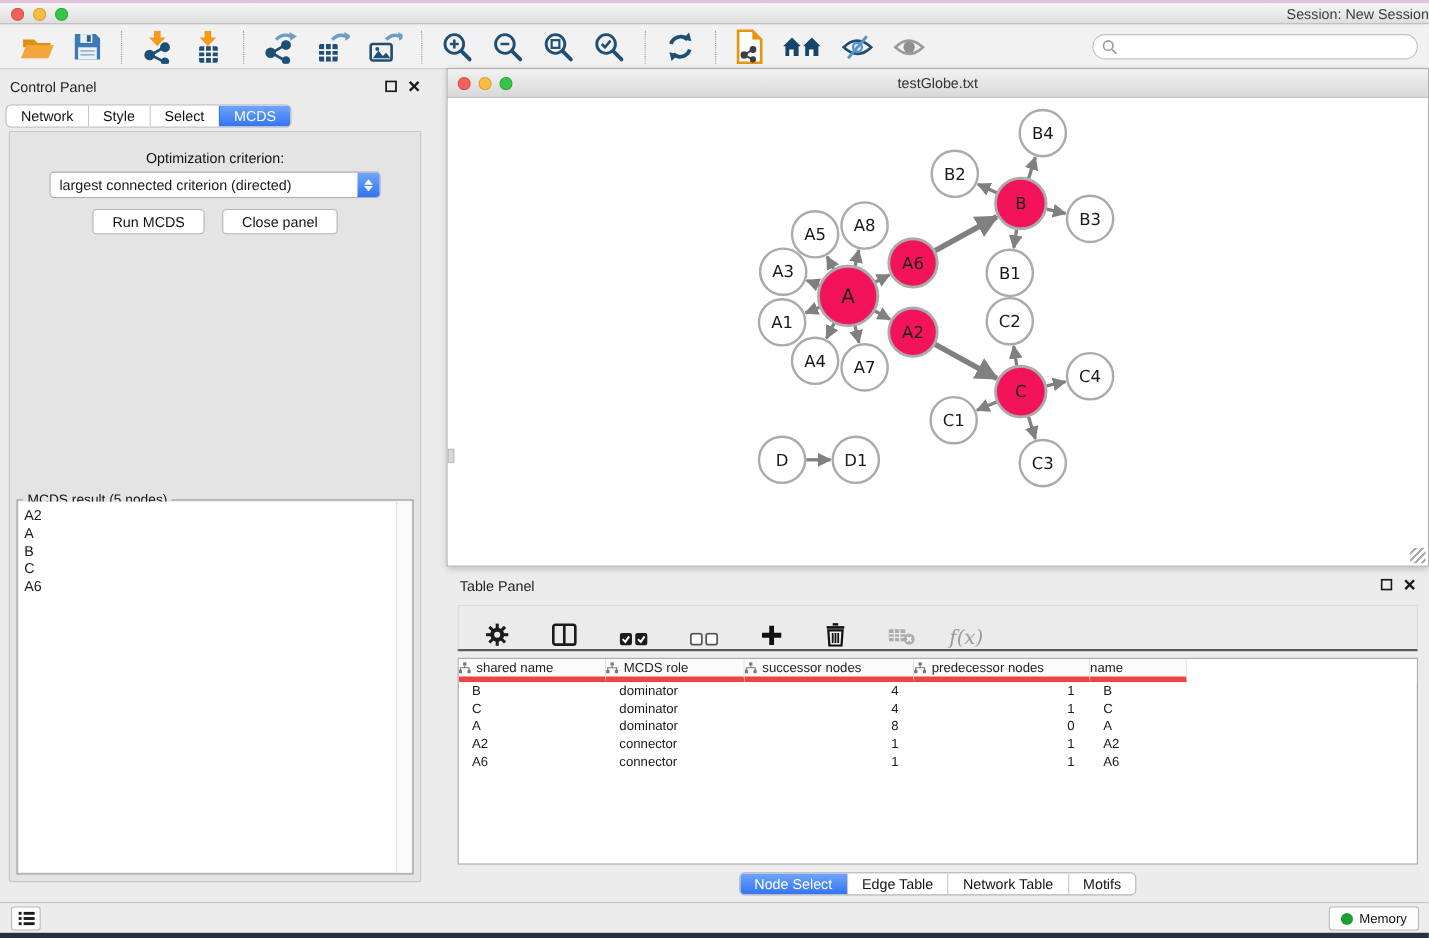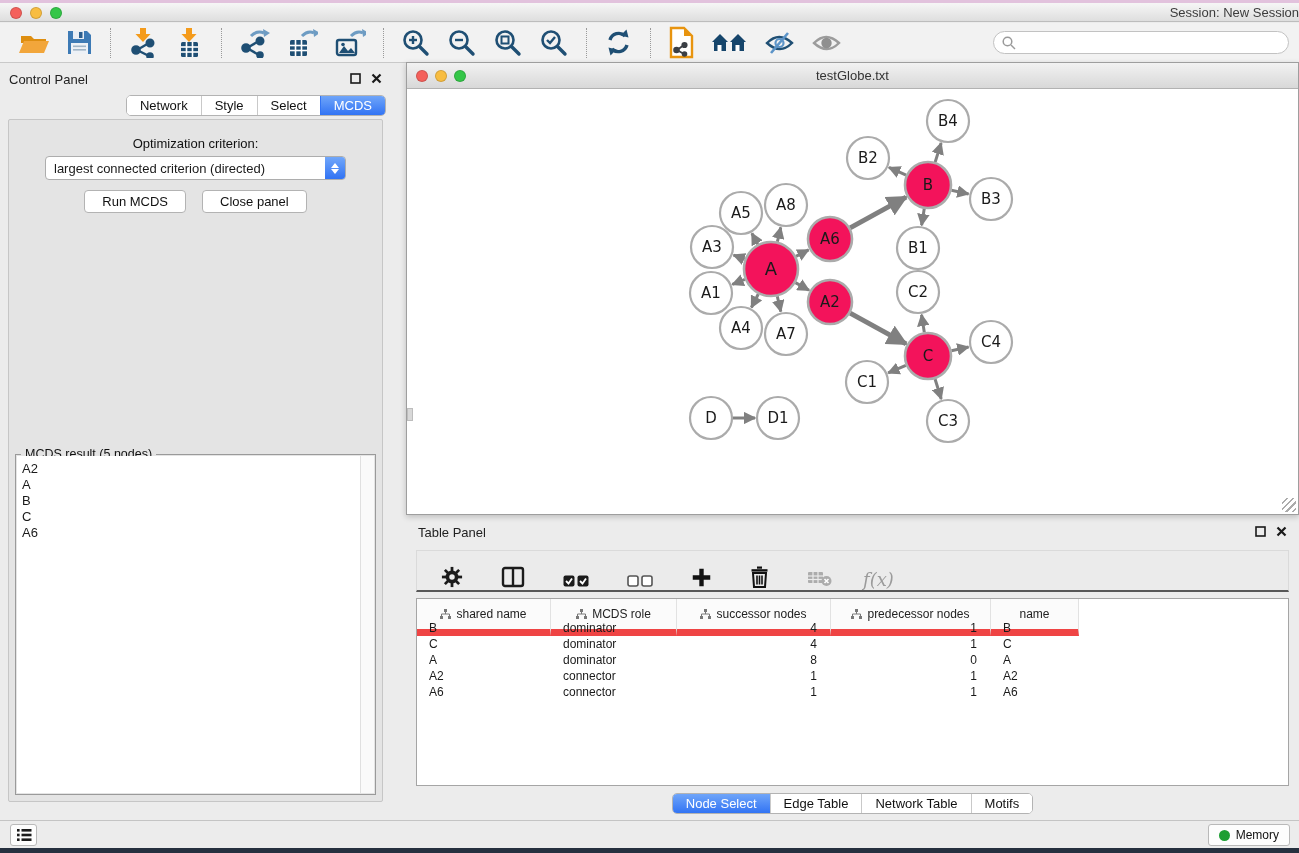--- a/index.html
+++ b/index.html
@@ -24,21 +24,21 @@
     border:1px solid #C2C2C2;border-radius:12px;display:flex;align-items:center;padding-left:8px}
   .search-wrap input{border:none;outline:none;flex:1;font-size:13px;background:transparent;height:19px;margin-left:5px}
 
   
   .control-panel{position:absolute;left:5px;top:67px;width:381px;height:743px}
   .panel-head{position:relative;height:24px}
   .panel-head .ptitle{position:absolute;left:4px;top:5px;font-size:13px;color:#222}
   .panel-icons{position:absolute;right:4px;top:6px;display:flex;gap:10px;align-items:center}
   .inner-panel{position:absolute;left:3px;right:3px;top:52px;bottom:8px;background:#E4E4E4;
     border:1px solid #C6C6C6;border-radius:2px}
-  .ctl-tabs-row{position:absolute;left:0;right:0;top:28px;text-align:right}
+  .ctl-tabs-row{position:absolute;left:0;right:0;top:28px;text-align:left}
   .seg{display:inline-flex;background:#fff;border:1px solid #B3B3B3;border-radius:5px;overflow:hidden;vertical-align:middle}
   .seg .tabbtn{padding:2px 13px;font-size:13px;color:#111;border-left:1px solid #C9C9C9;background:#fff;white-space:nowrap}
   .seg .tabbtn:first-child{border-left:none}
   .seg .tabbtn.active{background:linear-gradient(#6FA5F9,#3274F4);color:#fff;border-left-color:#3274F4}
   .opt-label{position:absolute;left:0;right:0;top:16px;text-align:center;font-size:13px;color:#111}
   .dropdown{position:absolute;left:36px;right:36px;top:36px;height:24px;background:#fff;
     border:1px solid #ADADAD;border-radius:4px;display:flex;align-items:center}
   .dropdown .dval{flex:1;font-size:13px;padding-left:8px;white-space:nowrap;overflow:hidden}
   .dropdown .stepper{width:20px;height:22px;border-radius:0 3px 3px 0;
     background:linear-gradient(#71A7FA,#3173F4);display:flex;flex-direction:column;align-items:center;justify-content:center;gap:1px}
@@ -67,22 +67,22 @@
   
   .table-panel{position:absolute;left:406px;top:518px;width:893px;height:300px}
   .tp-head{position:relative;height:28px}
   .tp-head .ptitle{position:absolute;left:12px;top:7px;font-size:13px;color:#222}
   .tp-head .panel-icons{right:12px;top:8px}
   .tp-toolbar{position:absolute;left:10px;right:10px;top:32px;height:42px;background:#EBEBEB;
     border:1px solid #DADADA;border-bottom:2px solid #585858;display:flex;align-items:flex-end;padding-left:16px;gap:22px}
   .fx{font-family:"DejaVu Serif",serif;font-style:italic;font-size:18px;color:#9B9B9B}
   .data-table{position:absolute;left:10px;right:10px;top:80px;bottom:32px;background:#fff;border:1px solid #A5A5A5;overflow:hidden}
   .thead{display:flex;height:21px;font-size:12px;color:#222}
-  .th{display:flex;align-items:center;justify-content:center;gap:5px;background:#FBFBFB;
-    border-right:1px solid #E2E2E2;border-bottom:7px solid #ef4444;height:37px}
+  .th{display:flex;align-items:center;justify-content:flex-start;gap:5px;background:#FBFBFB;
+    border-right:1px solid #E2E2E2;border-bottom:5px solid #ef4444;height:21px}
   .tr{display:flex;height:16px;font-size:12px;align-items:center}
   .td{overflow:hidden;white-space:nowrap}
   .td.left{padding-left:12px;text-align:left}
   .td.right{padding-right:14px;text-align:right}
   .tp-tabs-row{position:absolute;left:0;right:0;bottom:4px;text-align:center}
 
   
   .statusbar{position:absolute;left:0;top:820px;width:100%;height:28px;background:#ECECEC;border-top:1px solid #C4C4C4}
   .list-btn{position:absolute;left:10px;top:3px;width:27px;height:22px;background:#FDFDFD;
     border:1px solid #B9B9B9;border-radius:3px;display:flex;align-items:center;justify-content:center}

